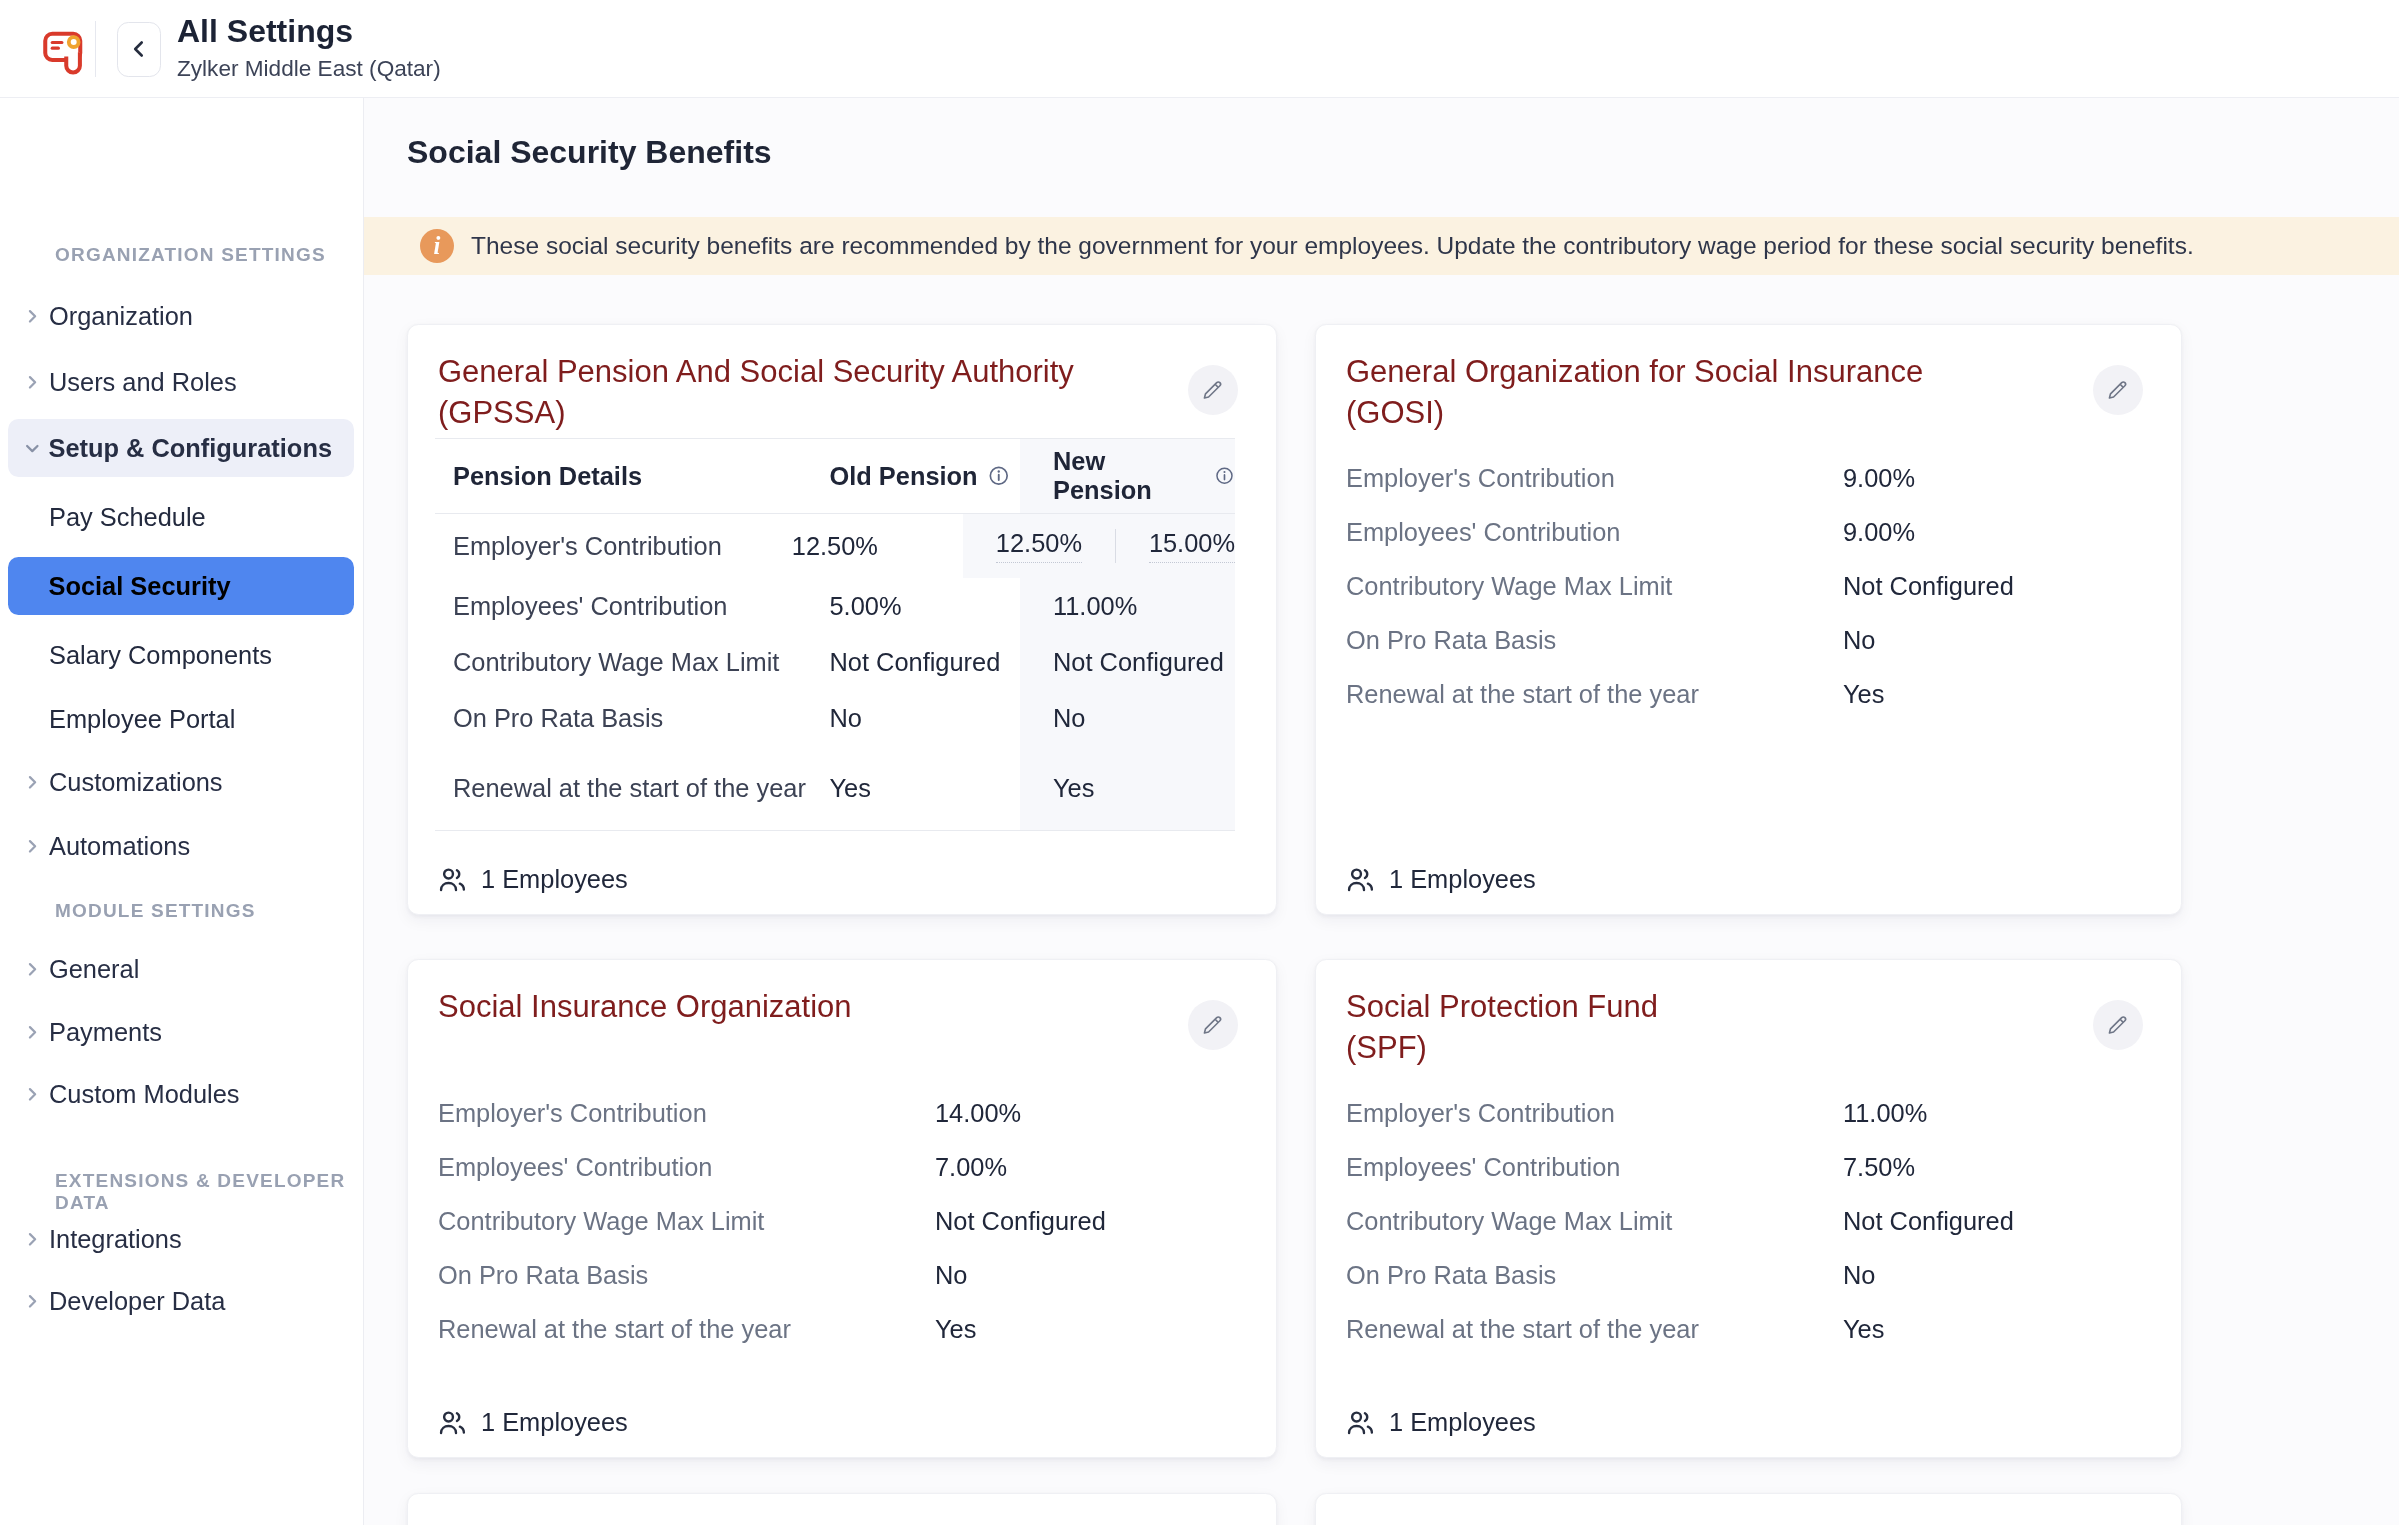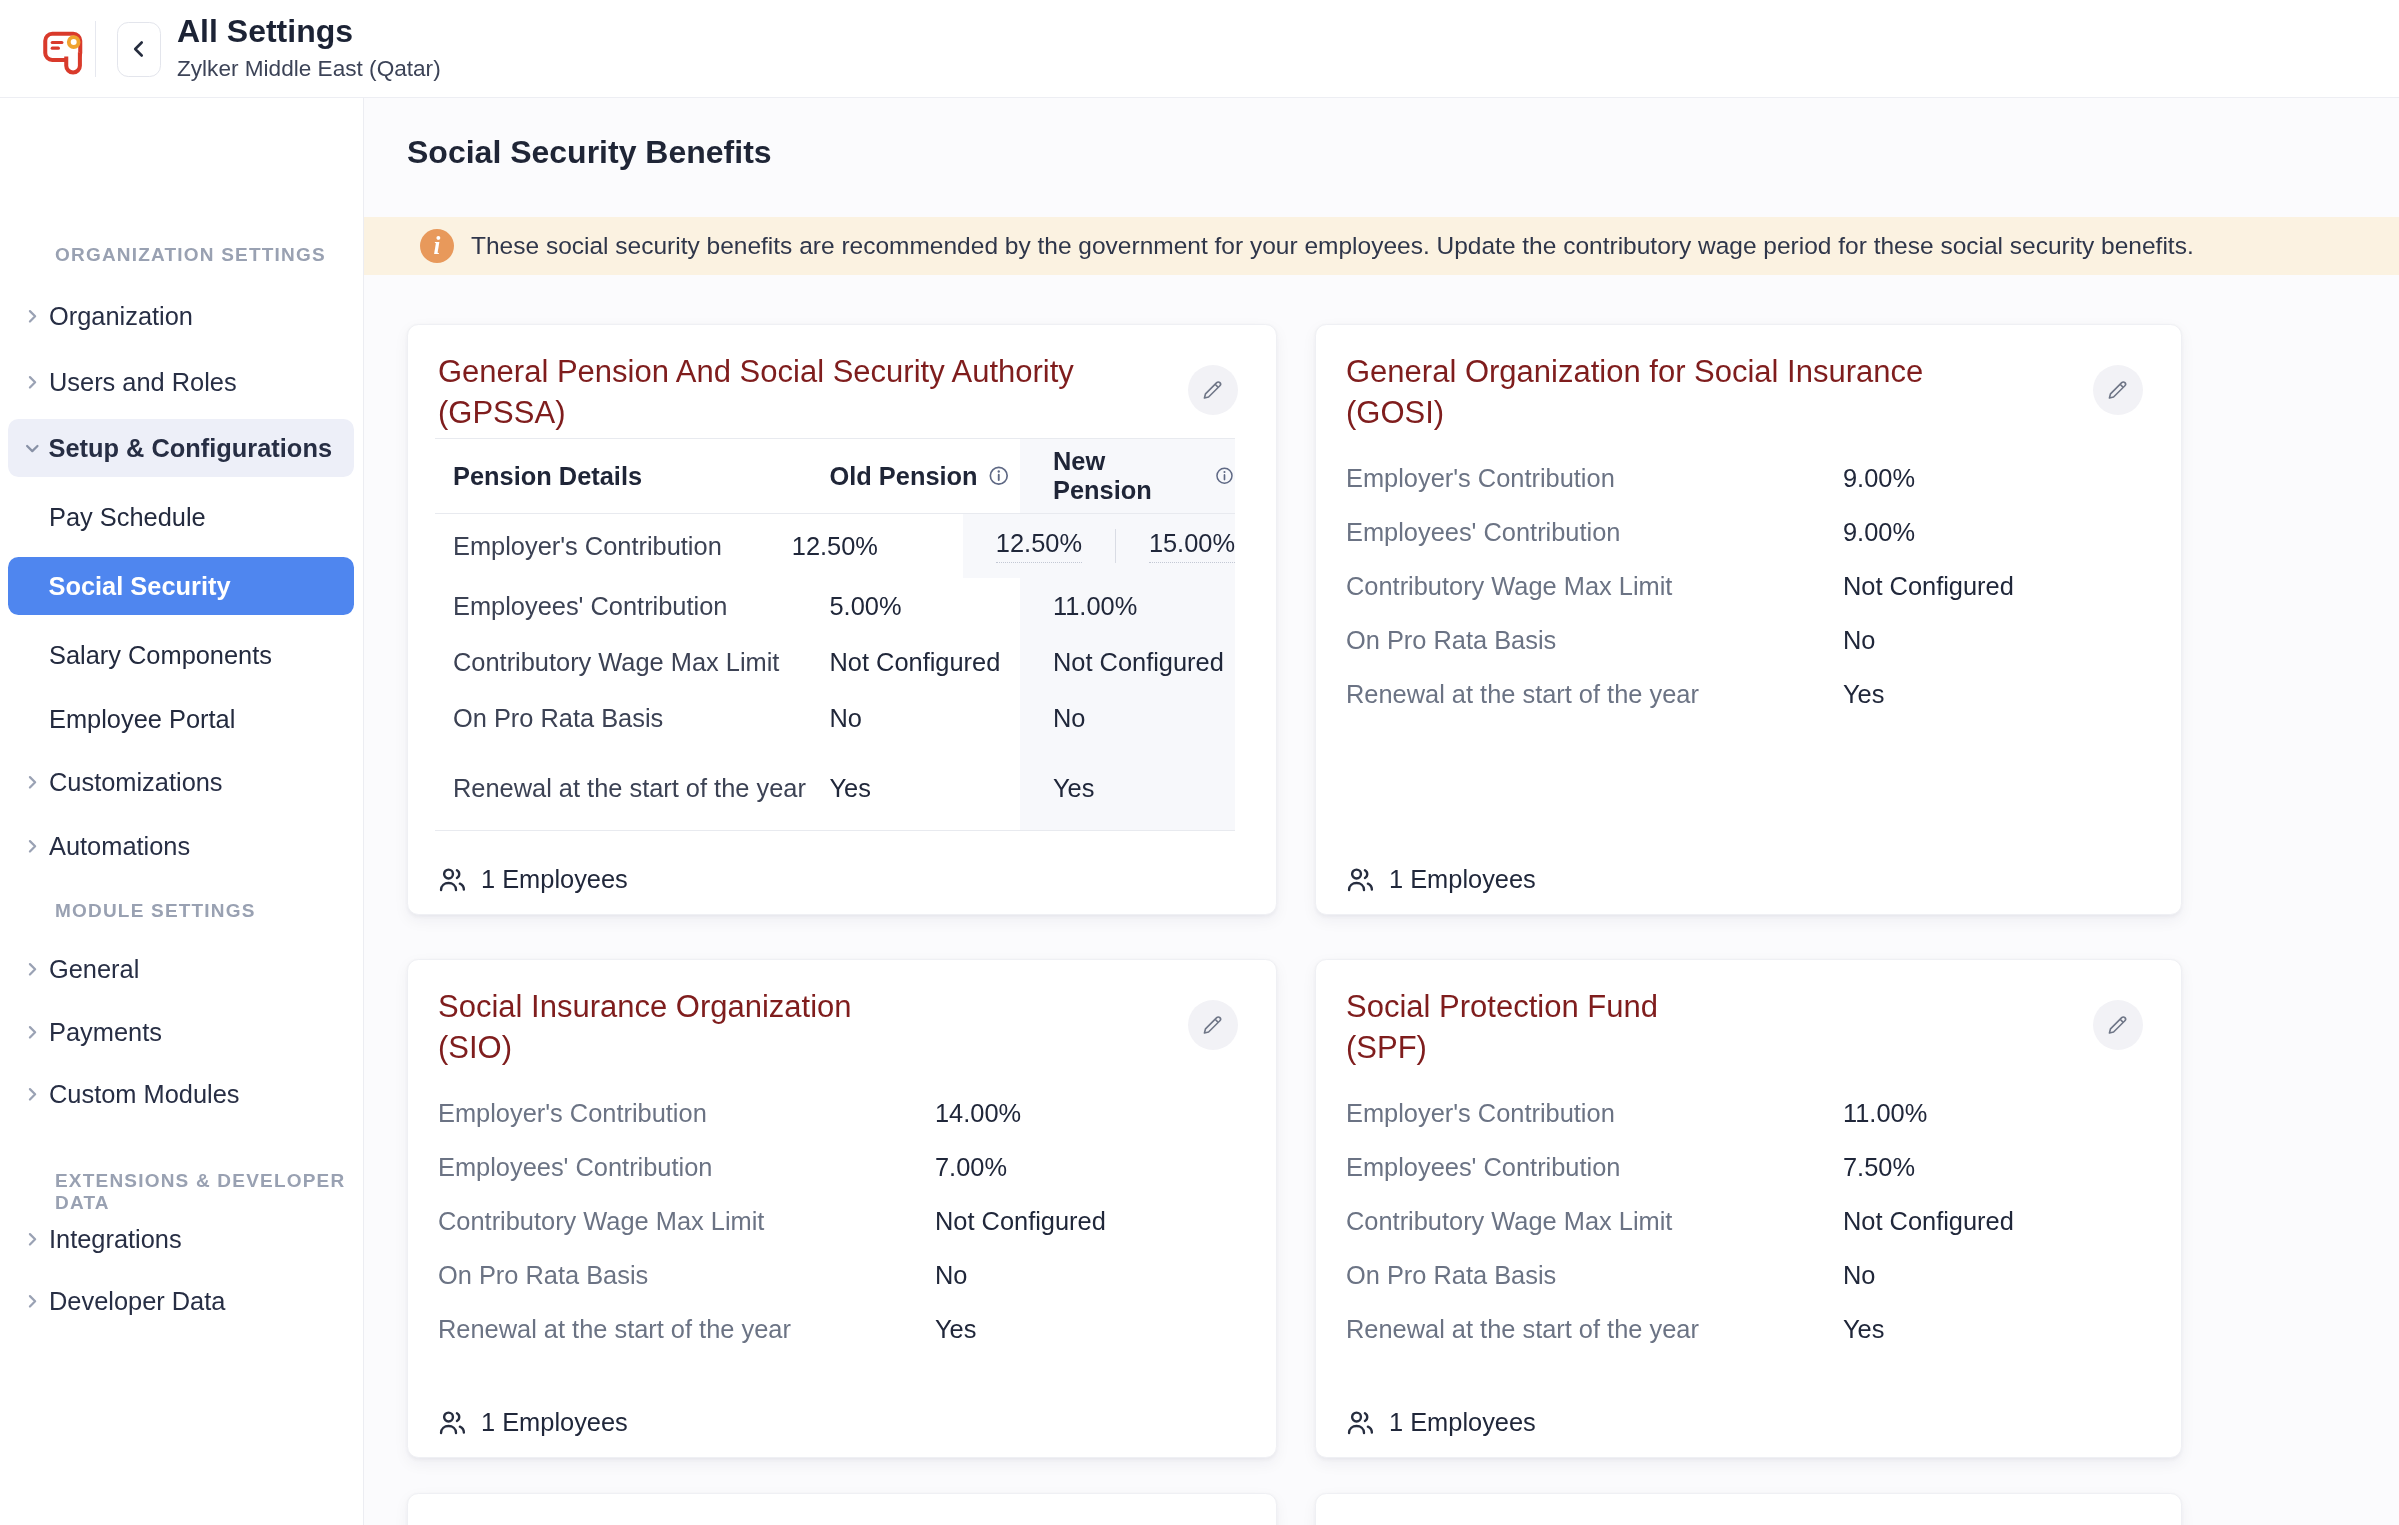--- a/index.html
+++ b/index.html
@@ -41,21 +41,21 @@
   .sb-sub .sb-label { font-weight:400; color:#232A3E; }
   .sb-hl {
     position:absolute; left:7.5px; width:346px; height:58px;
     background:#EDEFF8; border-radius:10.4px;
   }
   .sb-hl .sb-label { font-weight:600; }
   .sb-active {
     position:absolute; left:7.5px; width:346px; height:58px;
     background:#4F86EF; border-radius:10.4px;
   }
-  .sb-active .sb-label { color:#ffffff; font-weight:600; }
+  .sb-active .sb-label { color:#000000; font-weight:600; }
   .sb-hl .sb-label, .sb-active .sb-label { left:41px; }
   .sb-hl .sb-chev { left:13px; }
   
   .main {
     position:absolute; left:364px; top:98px; width:2035px; height:1428px;
     background:#FBFBFD; overflow:hidden;
   }
   .page-title { position:absolute; left:43px; top:36px; font-size:32px; font-weight:600; color:#1F2536; }
   .banner {
     position:absolute; left:0; top:119px; width:2035px; height:58px;
@@ -337,21 +337,20 @@
         <path d="M15.7 5.4a3.3 3.3 0 0 1 0 5.8" fill="none" stroke="#262D3F" stroke-width="1.8" stroke-linecap="round"></path>
         <path d="M17.9 15.5c1.8.8 3 2.3 3 4.4" fill="none" stroke="#262D3F" stroke-width="1.8" stroke-linecap="round"></path>
       </svg>
       <span>1 Employees</span>
     </div>
   </div>
 
   <div class="card card-sio">
     <div class="card-title">
       <div>Social Insurance Organization</div>
-      <div>(SIO)</div>
     </div>
     <div class="edit-btn">
       <svg width="25.4" height="25.4" viewBox="0 0 24 24">
         <path d="M4.2 19.8l1-3.9L15.8 5.3a2.1 2.1 0 0 1 3 3L8.1 18.9l-3.9.9z" fill="none" stroke="#6F7687" stroke-width="1.5" stroke-linejoin="round"></path>
         <line x1="14.3" y1="6.9" x2="17.2" y2="9.8" stroke="#6F7687" stroke-width="1.5"></line>
       </svg>
     </div>
     <div class="srows">
       <div class="srow">
           <span class="lab">Employer's Contribution</span>

